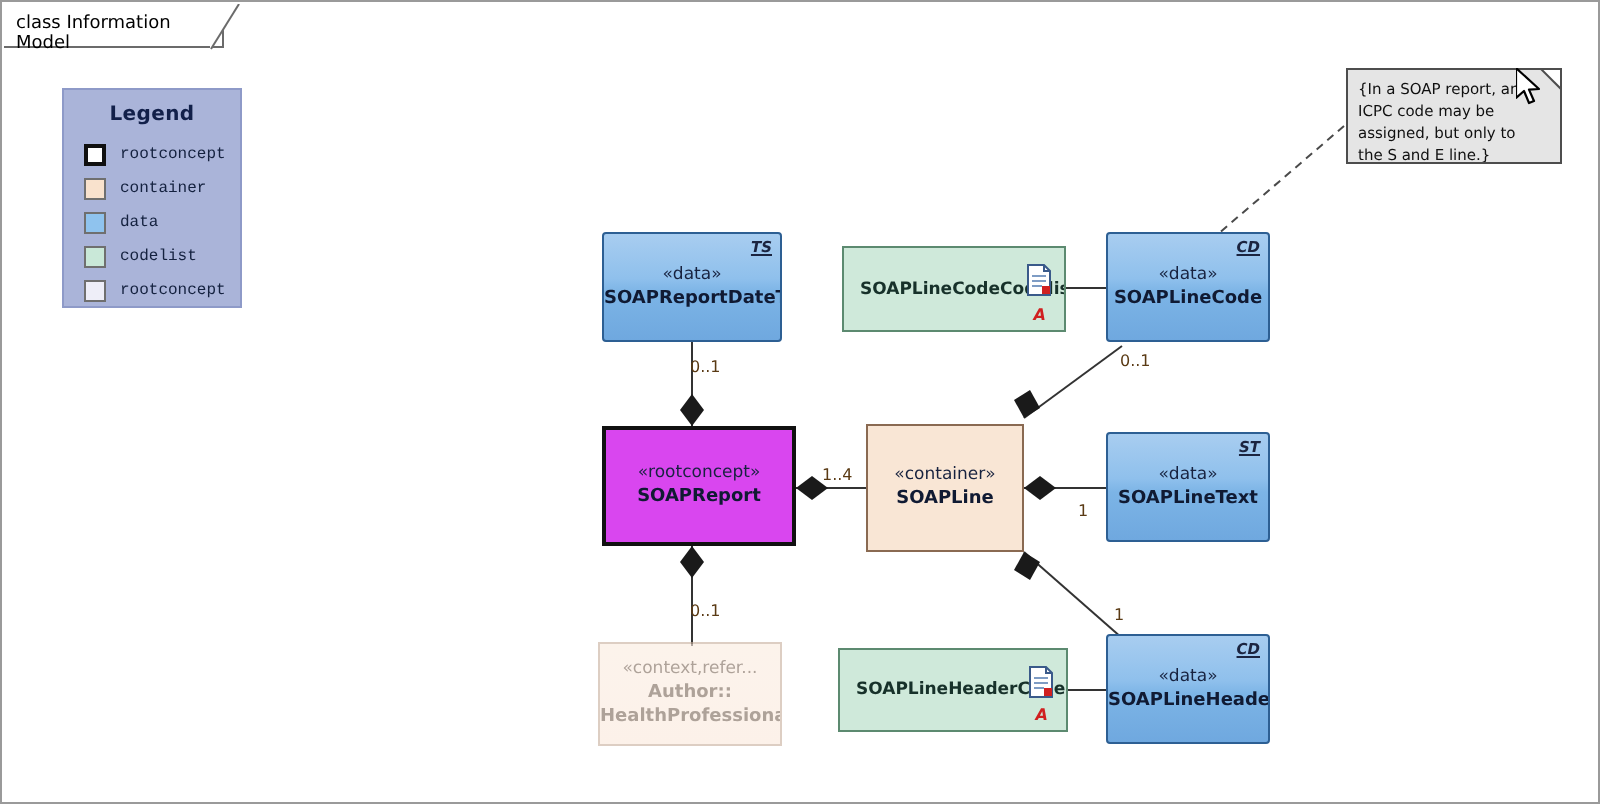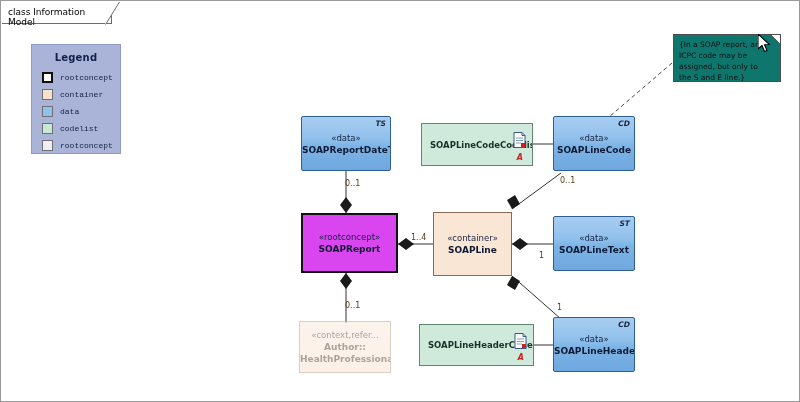--- a/index.html
+++ b/index.html
@@ -111,20 +111,21 @@
     color: #101a33;
     line-height: 12px;
   }
   .node .typetag {
     position: absolute;
     right: 4px; top: 2px;
     font-size: 7.5px;
     font-style: italic;
     font-weight: bold;
     color: #1b2440;
+    text-decoration: underline;
   }
 
   
   .node.data {
     background: linear-gradient(to bottom, #a8cdf0 0%, #8fc0ec 42%, #7cb4e6 55%, #6fa8df 100%);
     border: 1px solid #2d5f93;
     border-radius: 2px;
   }
   
   .node.container {
@@ -181,21 +182,21 @@
     font-weight: bold;
     color: #d02020;
     line-height: 8px;
   }
 
   
   .note {
     position: absolute;
     left: 672px; top: 33px;
     width: 108px; height: 48px;
-    background: #0f766e;
+    background: #e5e5e5;
     border: 1px solid #4d4d4d;
     box-sizing: border-box;
     z-index: 4;
     font-size: 7.5px;
     color: #101010;
     line-height: 11px;
     padding: 4px 20px 0 5px;
     overflow: hidden;
   }
   .note-fold {

